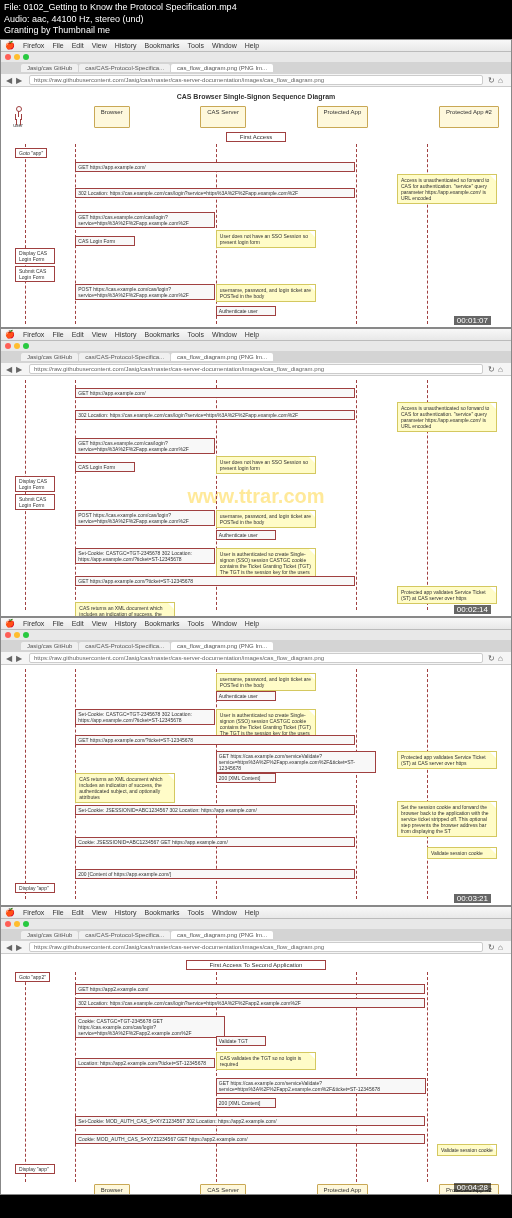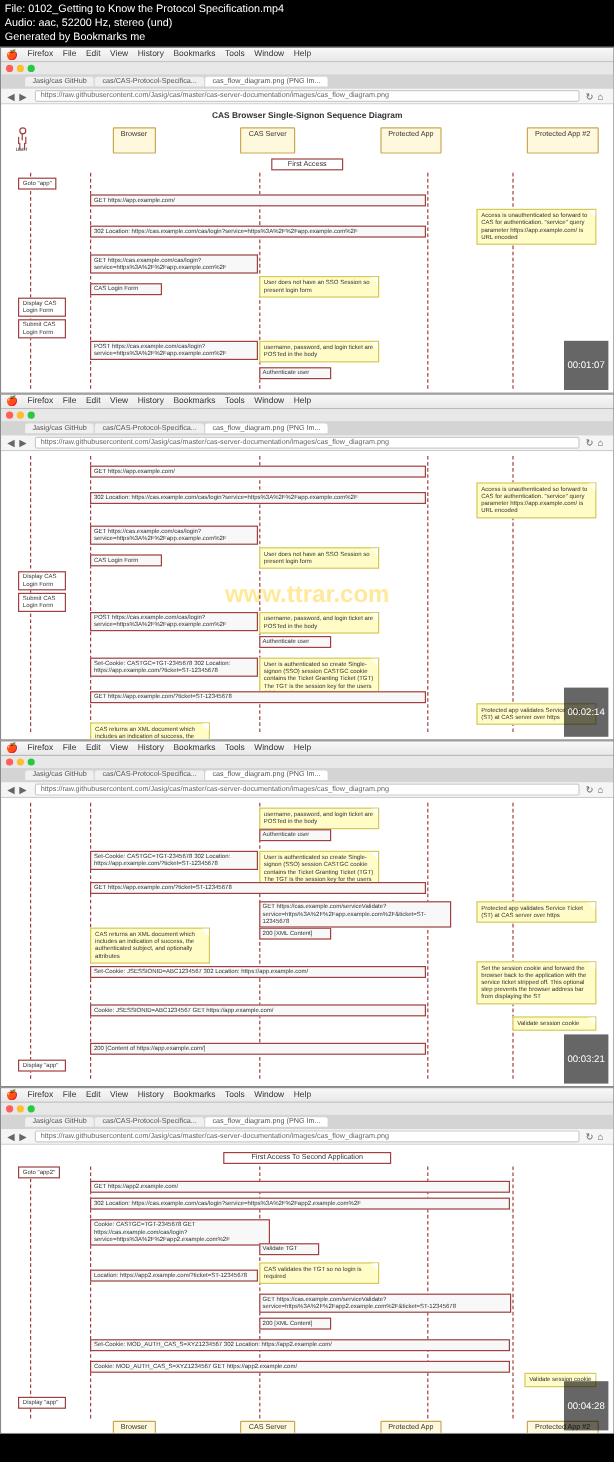--- a/index.html
+++ b/index.html
@@ -29,31 +29,31 @@
 .stickman::before{content:"";position:absolute;top:0;left:3px;width:4px;height:4px;border:1px solid #a04040;border-radius:50%}
 .stickman::after{content:"";position:absolute;top:5px;left:5px;width:1px;height:6px;background:#a04040;box-shadow:-3px 3px 0 0 #a04040,3px 3px 0 0 #a04040,-2px 8px 0 0 #a04040,2px 8px 0 0 #a04040}
 .first-access{background:#fff;border:1px solid #a04040;padding:1px 8px;font-size:6px;margin:2px auto;width:60px;text-align:center}
 .lifelines{position:relative;height:180px}
 .lifeline{position:absolute;top:0;bottom:0;width:1px;border-left:1px dashed #a04040}
 .l1{left:4%}.l2{left:14%}.l3{left:42%}.l4{left:70%}.l5{left:84%}
 .note{position:absolute;background:#fffcc8;border:1px solid #d4c860;padding:2px 3px;font-size:5px;line-height:1.2;max-width:100px}
 .note::after{content:"";position:absolute;top:0;right:0;border:3px solid transparent;border-top-color:#fff;border-right-color:#fff}
 .goto-box{position:absolute;background:#fff;border:1px solid #a04040;padding:1px 3px;font-size:5px}
 .display-box{position:absolute;background:#fff;border:1px solid #a04040;padding:1px 3px;font-size:5px;width:40px}
-.timestamp{position:absolute;bottom:2px;right:4px;background:rgba(0,0,0,0.6);color:#fff;font-size:8px;padding:16px 3px}
+.timestamp{position:absolute;bottom:2px;right:20px;background:rgba(0,0,0,0.6);color:#fff;font-size:8px;padding:0 3px}
 .watermark{position:absolute;top:50%;left:50%;transform:translate(-50%,-50%);font-size:20px;color:rgba(255,200,0,0.4);font-weight:bold;pointer-events:none}
 .entry-box{background:#f8f8f8;border:1px solid #a04040;padding:1px 2px;font-size:5px;margin-left:14%;width:200px}
 </style>
 </head>
 <body>
 
 <div class="meta">
   <div>File: 0102_Getting to Know the Protocol Specification.mp4</div>
-  <div>Audio: aac, 52200 Hz, stereo (und)</div>
-  <div>Generated by Bookmarks me</div>
+  <div>Audio: aac, 44100 Hz, stereo (und)</div>
+  <div>Granting by Thumbnail me</div>
 </div>
 
 <div class="frame">
   <div class="menubar">
     <span class="apple">🍎</span>
     <span>Firefox</span>
     <span>File</span>
     <span>Edit</span>
     <span>View</span>
     <span>History</span>

